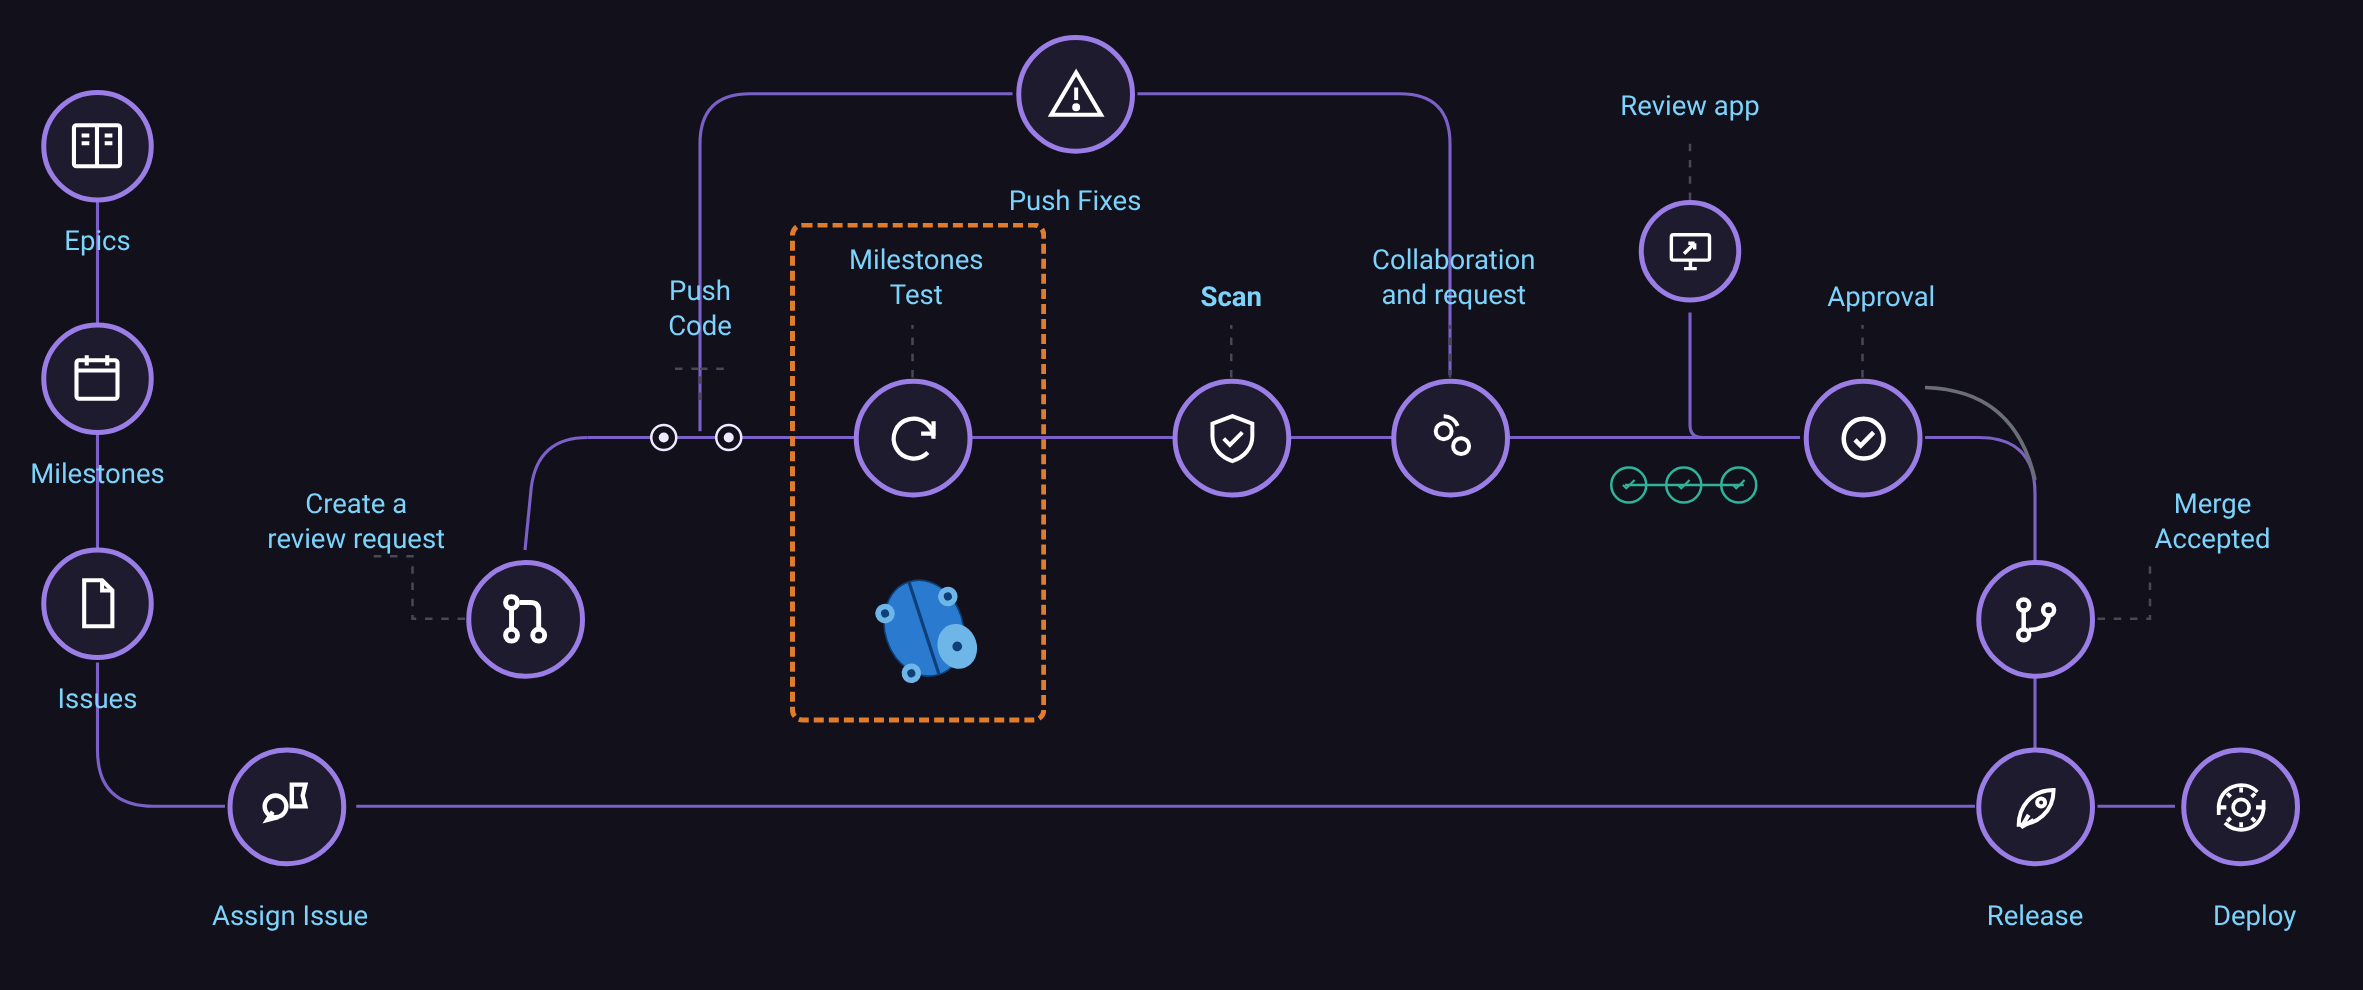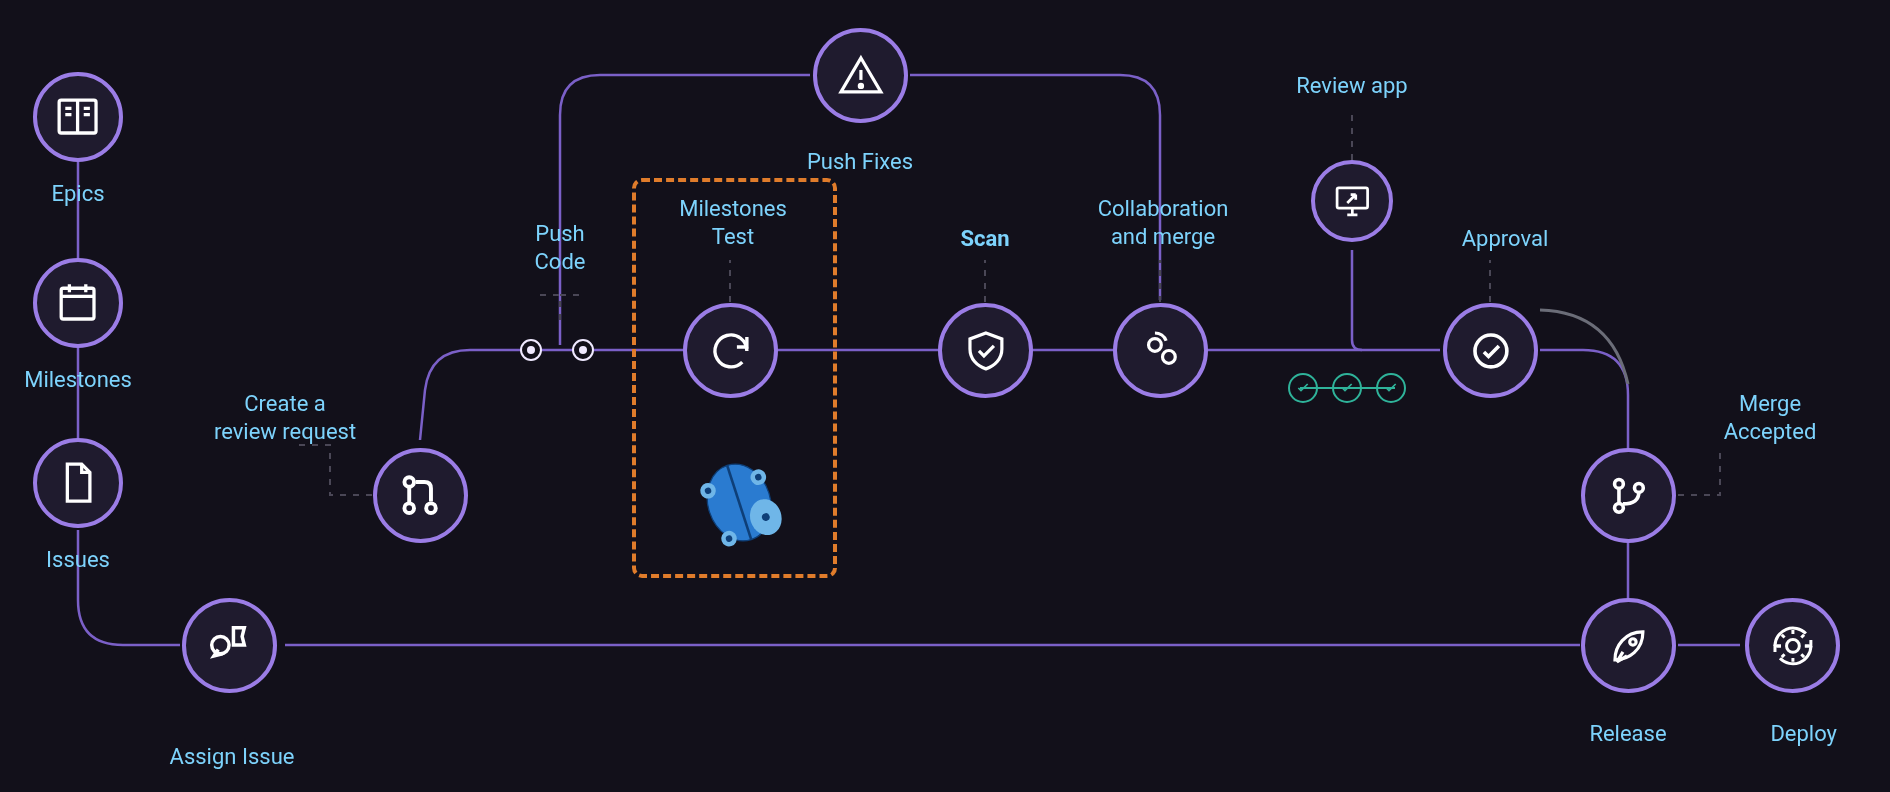--- a/index.html
+++ b/index.html
@@ -165,21 +165,21 @@
   </div>
   <div class="label" style="left:33px; top:546px; width:90px;">Issues</div>
 
   <div class="node thick" style="left:182px; top:598px; width:95px; height:95px;">
     <svg class="icon-svg" viewBox="0 0 24 24" fill="none" stroke="#ffffff" stroke-width="1.6">
         <circle cx="8" cy="12" r="4"></circle>
         <path d="M14 4h5l-1 4 1 4h-5z"></path>
         <path d="M7 14l-2 3 4-1"></path>
       </svg>
   </div>
-  <div class="label" style="left:152px; top:720px; width:160px;margin-top:23px;">Assign Issue</div>
+  <div class="label" style="left:152px; top:720px; width:160px;">Assign Issue</div>
 
   <div class="node thick" style="left:373px; top:448px; width:95px; height:95px;">
     <svg class="icon-svg" viewBox="0 0 24 24" fill="none" stroke="#ffffff" stroke-width="1.8">
         <circle cx="7" cy="6" r="2.2"></circle>
         <circle cx="7" cy="18" r="2.2"></circle>
         <circle cx="17" cy="18" r="2.2"></circle>
         <path d="M7 8v8M10 6h4q3 0 3 3v6"></path>
       </svg>
   </div>
   <div class="label" style="left:195px; top:390px; width:180px; text-align:center;">Create a
@@ -236,21 +236,21 @@
 
   <div class="node thick" style="left:1113px; top:303px; width:95px; height:95px;">
     <svg class="icon-svg-l" viewBox="0 0 24 24" fill="none" stroke="#ffffff" stroke-width="1.6">
         <circle cx="9" cy="9" r="3.2"></circle>
         <circle cx="16" cy="15" r="3.2"></circle>
         <circle cx="9" cy="9" r="6" stroke-opacity="0"></circle>
         <path d="M9 3a6 6 0 0 1 5.6 3.9"></path>
       </svg>
   </div>
   <div class="label" style="left:1078px; top:195px; width:170px;">Collaboration
-and merge</div>
+and request</div>
 
   <div class="node thick" style="left:1311px; top:160px; width:82px; height:82px;">
     <svg class="icon-svg-l" viewBox="0 0 24 24" fill="none" stroke="#ffffff" stroke-width="1.6">
         <rect x="3" y="4" width="18" height="12" rx="1"></rect>
         <path d="M9 20h6M12 16v4"></path>
         <path d="M9 13l5-5M14 8h-3M14 8v3"></path>
       </svg>
   </div>
   <div class="label" style="left:1285px; top:72px; width:134px;">Review app</div>
 

